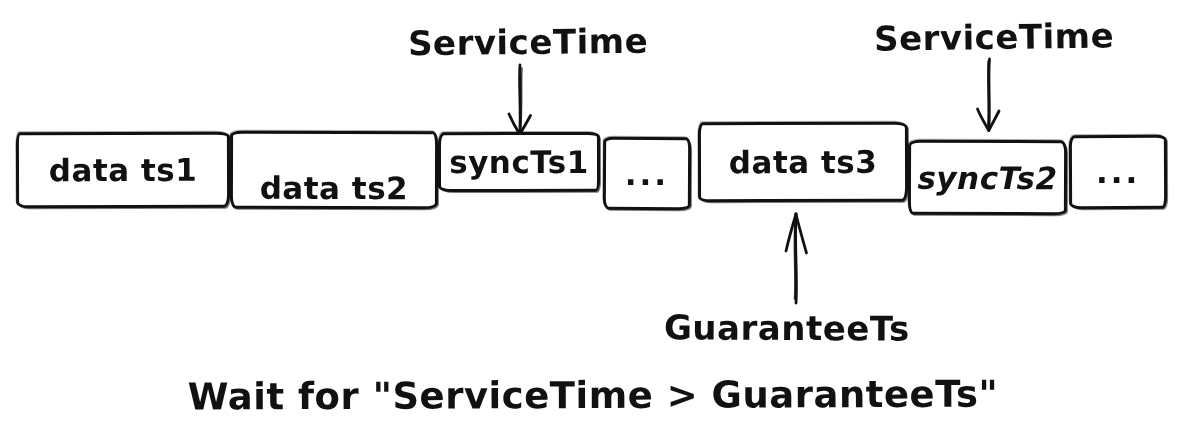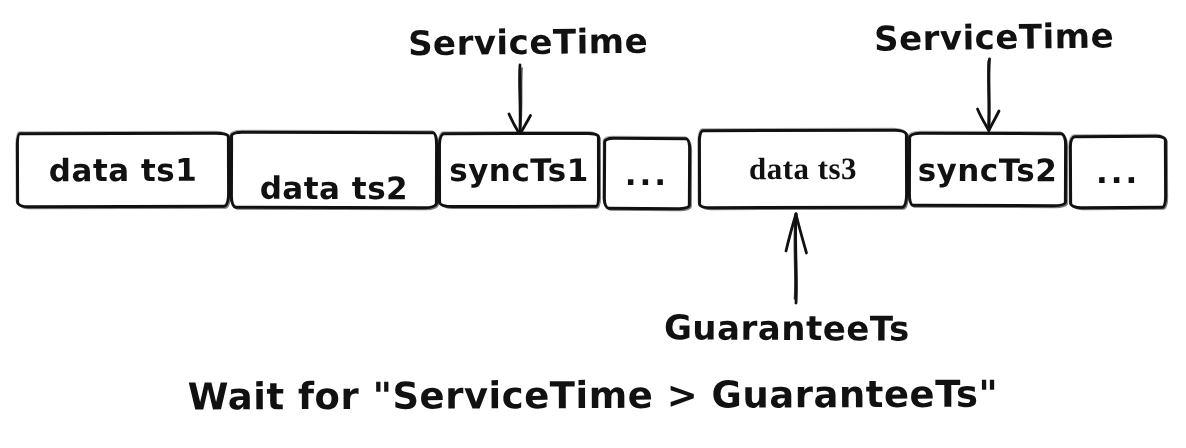--- a/index.html
+++ b/index.html
@@ -42,28 +42,28 @@
     font-weight: bold;
     letter-spacing: 0.5px;
     white-space: nowrap;
     
     box-shadow: 1.5px 1.5px 0 -0.5px rgba(17,17,17,0.55), -1px -1.5px 0 -0.5px rgba(17,17,17,0.35);
   }
   .box:nth-child(1) { left: 16px;   top: 132px; width: 214px; height: 76px;
     border-radius: 4px 14px 6px 12px / 12px 5px 14px 6px; transform: rotate(-0.2deg); }
   .box:nth-child(2) { left: 230px;  top: 131px; width: 208px; height: 78px;
     border-radius: 12px 5px 13px 6px / 5px 14px 6px 12px; transform: rotate(0.15deg); align-items: flex-end; }
-  .box:nth-child(3) { left: 438px;  top: 132px; width: 162px; height: 76px;
+  .box:nth-child(3) { left: 438px;  top: 132px; width: 162px; height: 60px;
     border-radius: 6px 12px 4px 14px / 13px 5px 12px 6px; transform: rotate(-0.1deg); }
   .box:nth-child(4) { left: 603px;  top: 137px; width: 88px;  height: 73px;
     border-radius: 10px 5px 12px 6px / 5px 12px 5px 11px; transform: rotate(0.3deg); }
-  .box:nth-child(5) { left: 698px;  top: 129px; width: 210px; height: 80px;
-    border-radius: 5px 13px 6px 12px / 12px 6px 14px 5px; transform: rotate(-0.15deg); font-family: Liberation Serif, serif; }
-  .box:nth-child(6) { left: 908px;  top: 132px; width: 159px; height: 75px;
-    border-radius: 12px 6px 13px 5px / 6px 12px 5px 13px; transform: rotate(0.2deg); }
+  .box:nth-child(5) { left: 698px;  top: 122px; width: 210px; height: 80px;
+    border-radius: 5px 13px 6px 12px / 12px 6px 14px 5px; transform: rotate(-0.15deg); }
+  .box:nth-child(6) { left: 908px;  top: 140px; width: 159px; height: 75px;
+    border-radius: 12px 6px 13px 5px / 6px 12px 5px 13px; transform: rotate(0.2deg); font-style: italic; }
   .box:nth-child(7) { left: 1069px; top: 135px; width: 98px;  height: 74px;
     border-radius: 6px 11px 5px 12px / 11px 5px 12px 6px; transform: rotate(-0.25deg); }
   .box .ellipsis-label { letter-spacing: 3px; }
   
   .arrow { position: absolute; overflow: visible; }
   .arrow path {
     fill: none;
     stroke: var(--stroke);
     stroke-width: 2.8;
     stroke-linecap: round;

